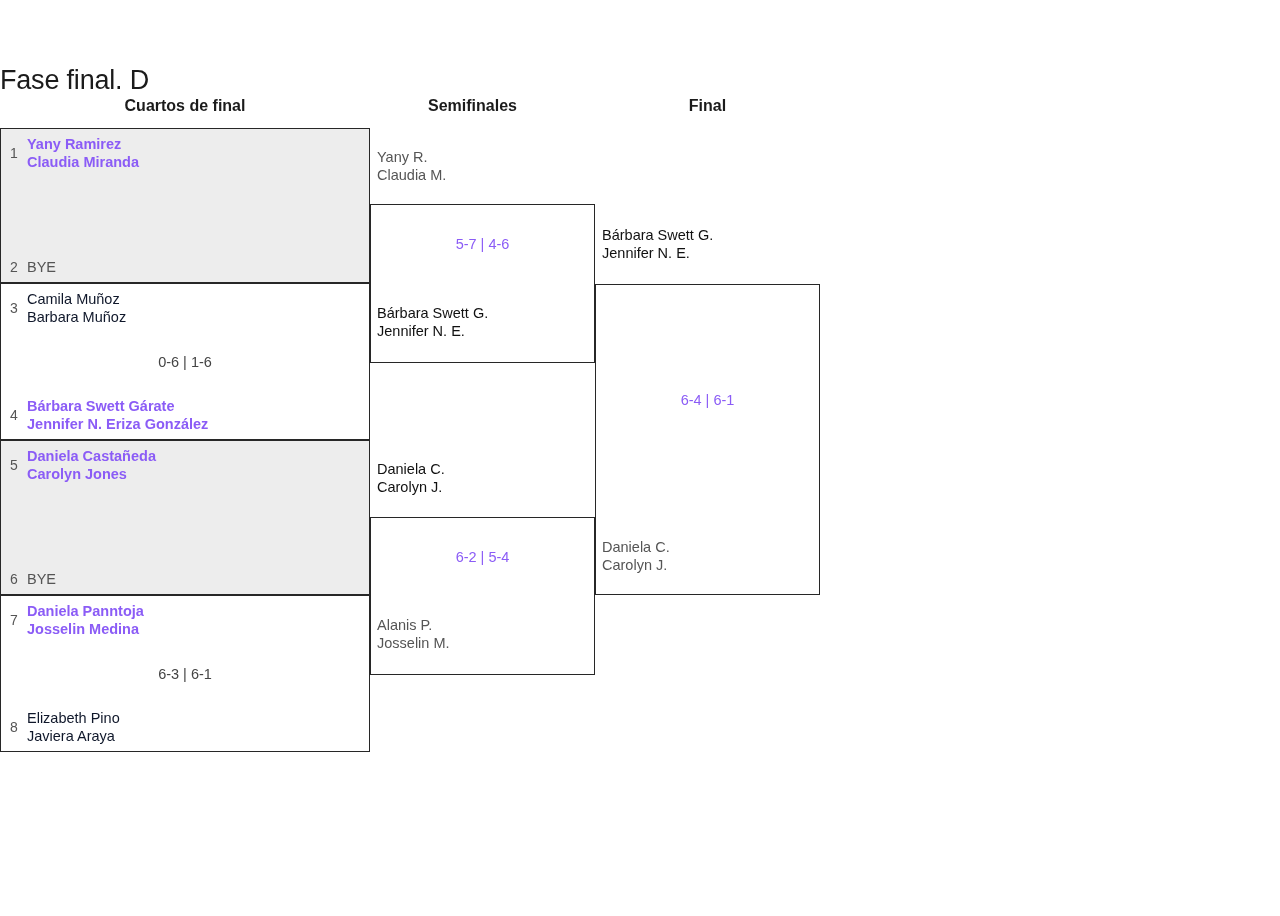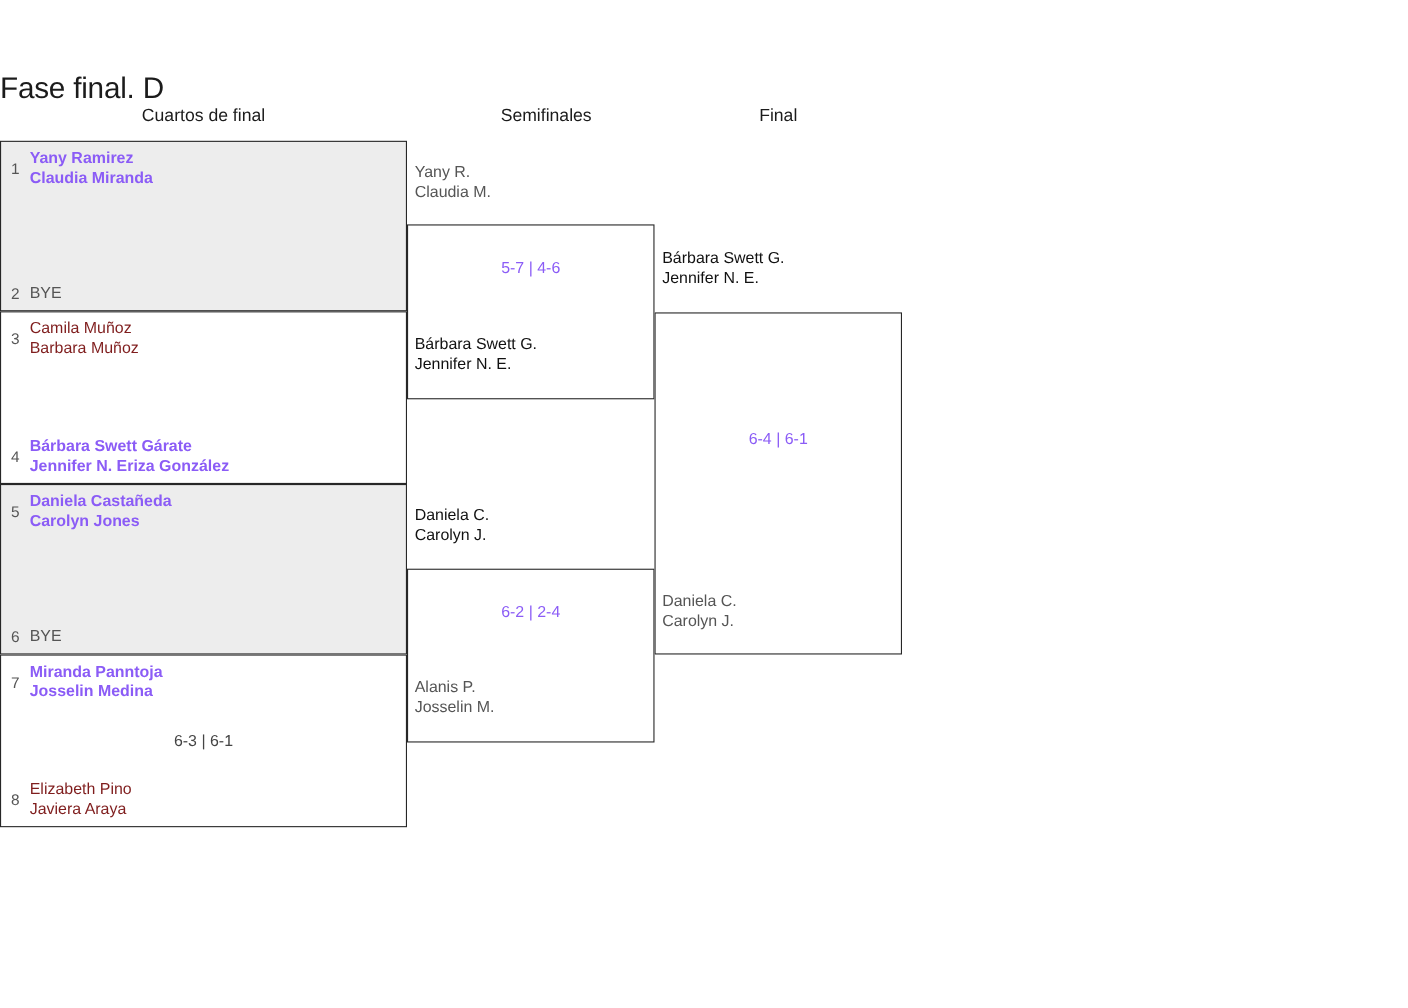--- a/index.html
+++ b/index.html
@@ -41,27 +41,27 @@
     position: absolute;
     left: 1048px; top: 8px;
     width: 226px; height: 58px;
   }
   #logo svg { display: block; }
 
   
   .round-header {
     position: absolute;
     font-size: 16px;
-    font-weight: 400;
+    font-weight: 700;
     color: #1b1b1b;
     text-align: center;
     top: 97px;
   }
   #round-head-0 { left: 0px;   width: 370px; }
-  #round-head-1 { left: 384px; width: 225px; }
+  #round-head-1 { left: 360px; width: 225px; }
   #round-head-2 { left: 595px; width: 225px; }
 
   
   #bracket {
     position: absolute;
     left: 0; top: 0;
     width: 1280px; height: 916px;
   }
 
   .match {
@@ -86,21 +86,21 @@
     width: 26px;
     text-align: center;
     font-size: 14px;
     color: #555555;
     font-weight: 400;
   }
   .team {
     flex: 1 1 auto;
     font-size: 14.5px;
     line-height: 18px;
-    color: #7f1d1d;
+    color: #0f172a;
     white-space: pre-line;
   }
   .team.winner {
     color: #8b5cf6;
     font-weight: 700;
   }
   .team.bye {
     color: #555555;
   }
 
@@ -186,20 +186,21 @@
       <span class="team bye">BYE</span>
     </div>
   </div>
 
   <div class="match" id="m-0-1">
     <div class="slot slot-top">
       <span class="seed">3</span>
       <span class="team">Camila Muñoz
 Barbara Muñoz</span>
     </div>
+    <div class="score">0-6 | 1-6</div>
     <div class="slot slot-bottom">
       <span class="seed">4</span>
       <span class="team winner">Bárbara Swett Gárate
 Jennifer N. Eriza González</span>
     </div>
   </div>
 
   <div class="match shaded" id="m-0-2">
     <div class="slot slot-top">
       <span class="seed">5</span>
@@ -209,21 +210,21 @@
     <div class="score"></div>
     <div class="slot slot-bottom">
       <span class="seed">6</span>
       <span class="team bye">BYE</span>
     </div>
   </div>
 
   <div class="match" id="m-0-3">
     <div class="slot slot-top">
       <span class="seed">7</span>
-      <span class="team winner">Miranda Panntoja
+      <span class="team winner">Daniela Panntoja
 Josselin Medina</span>
     </div>
     <div class="score">6-3 | 6-1</div>
     <div class="slot slot-bottom">
       <span class="seed">8</span>
       <span class="team">Elizabeth Pino
 Javiera Araya</span>
     </div>
   </div>
 
@@ -232,21 +233,21 @@
 Claudia M.</div>
   <div class="outside-label winner" id="lbl-1-0-bottom">Bárbara Swett G.
 Jennifer N. E.</div>
   <div class="inner-score" id="sc-1-0">5-7 | 4-6</div>
 
   <div class="match" id="m-1-1"></div>
   <div class="outside-label winner" id="lbl-1-1-top">Daniela C.
 Carolyn J.</div>
   <div class="outside-label" id="lbl-1-1-bottom">Alanis P.
 Josselin M.</div>
-  <div class="inner-score" id="sc-1-1">6-2 | 2-4</div>
+  <div class="inner-score" id="sc-1-1">6-2 | 5-4</div>
 
   <div class="match" id="m-2-0"></div>
   <div class="outside-label winner" id="lbl-2-0-top">Bárbara Swett G.
 Jennifer N. E.</div>
   <div class="outside-label" id="lbl-2-0-bottom">Daniela C.
 Carolyn J.</div>
   <div class="inner-score" id="sc-2-0">6-4 | 6-1</div>
 
 </div>
 

